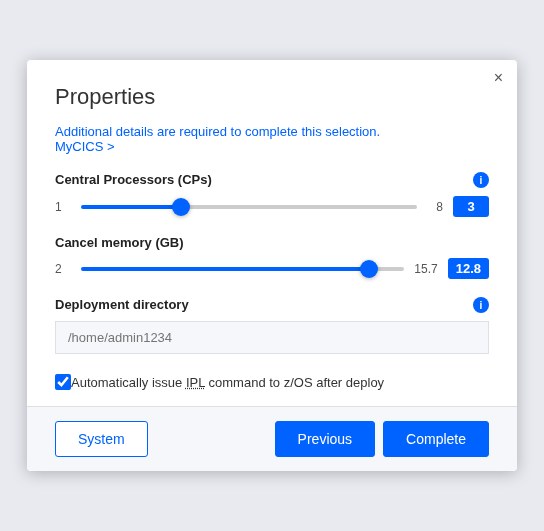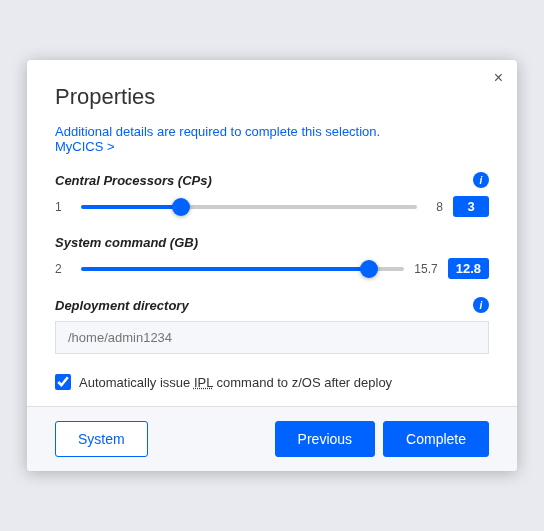--- a/index.html
+++ b/index.html
@@ -56,22 +56,20 @@
     }
     .field-row {
       margin-bottom: 18px;
     }
     .field-label {
       font-size: 13px;
       font-weight: bold;
       color: #222;
       margin-bottom: 8px;
       display: flex;
-      align-items: center;
-      font-style: italic;
     }
     .info-icon {
       display: inline-flex;
       align-items: center;
       justify-content: center;
       width: 16px;
       height: 16px;
       border-radius: 50%;
       background: #0062ff;
       color: #fff;
@@ -142,21 +140,20 @@
       font-size: 13px;
       color: #999;
       background: #f5f7fa;
       border: 1px solid #dde1e7;
       border-radius: 0;
       outline: none;
     }
     .checkbox-row {
       display: flex;
       align-items: flex-end;
-      gap: 8px;
       margin-top: 20px;
     }
     .checkbox-row input[type="checkbox"] {
       width: 16px;
       height: 16px;
       accent-color: #0062ff;
       cursor: pointer;
     }
     .checkbox-label {
       font-size: 13px;
@@ -217,21 +214,21 @@
       <div class="slider-row">
         <span class="slider-min">1</span>
         <input type="range" class="slider-cp" min="1" max="8" value="3" style="">
         <span class="slider-max">8</span>
         <span class="slider-value">3</span>
       </div>
     </div>
 
     <div class="field-row">
       <div class="field-label">
-        <span>System command (GB)</span>
+        <span>Cancel memory (GB)</span>
       </div>
       <div class="slider-row">
         <span class="slider-min">2</span>
         <input type="range" class="slider-mem" min="2" max="15.7" step="0.1" value="14.5" style="">
         <span class="slider-max">15.7</span>
         <span class="slider-value">12.8</span>
       </div>
     </div>
 
     <div class="field-row">

